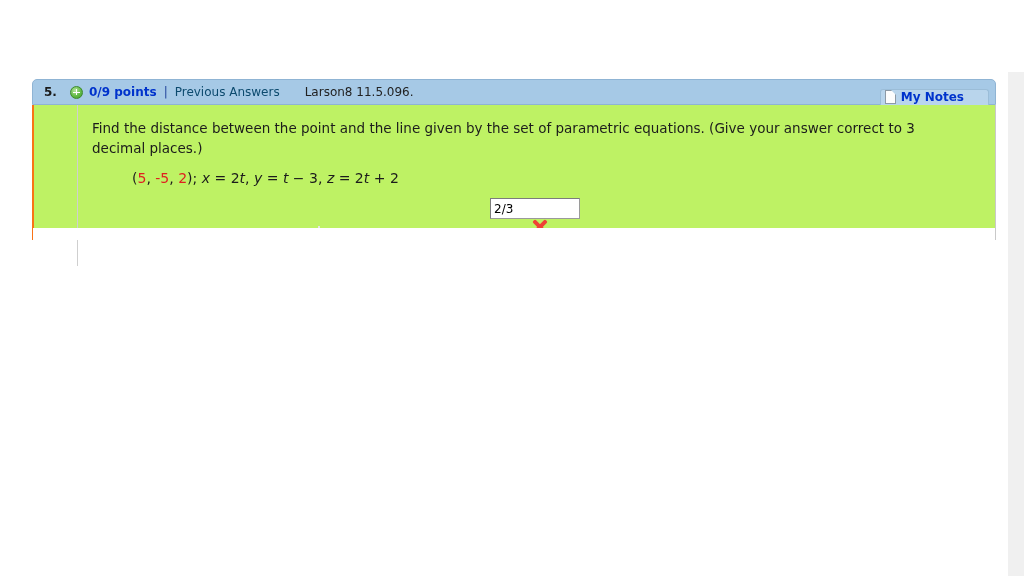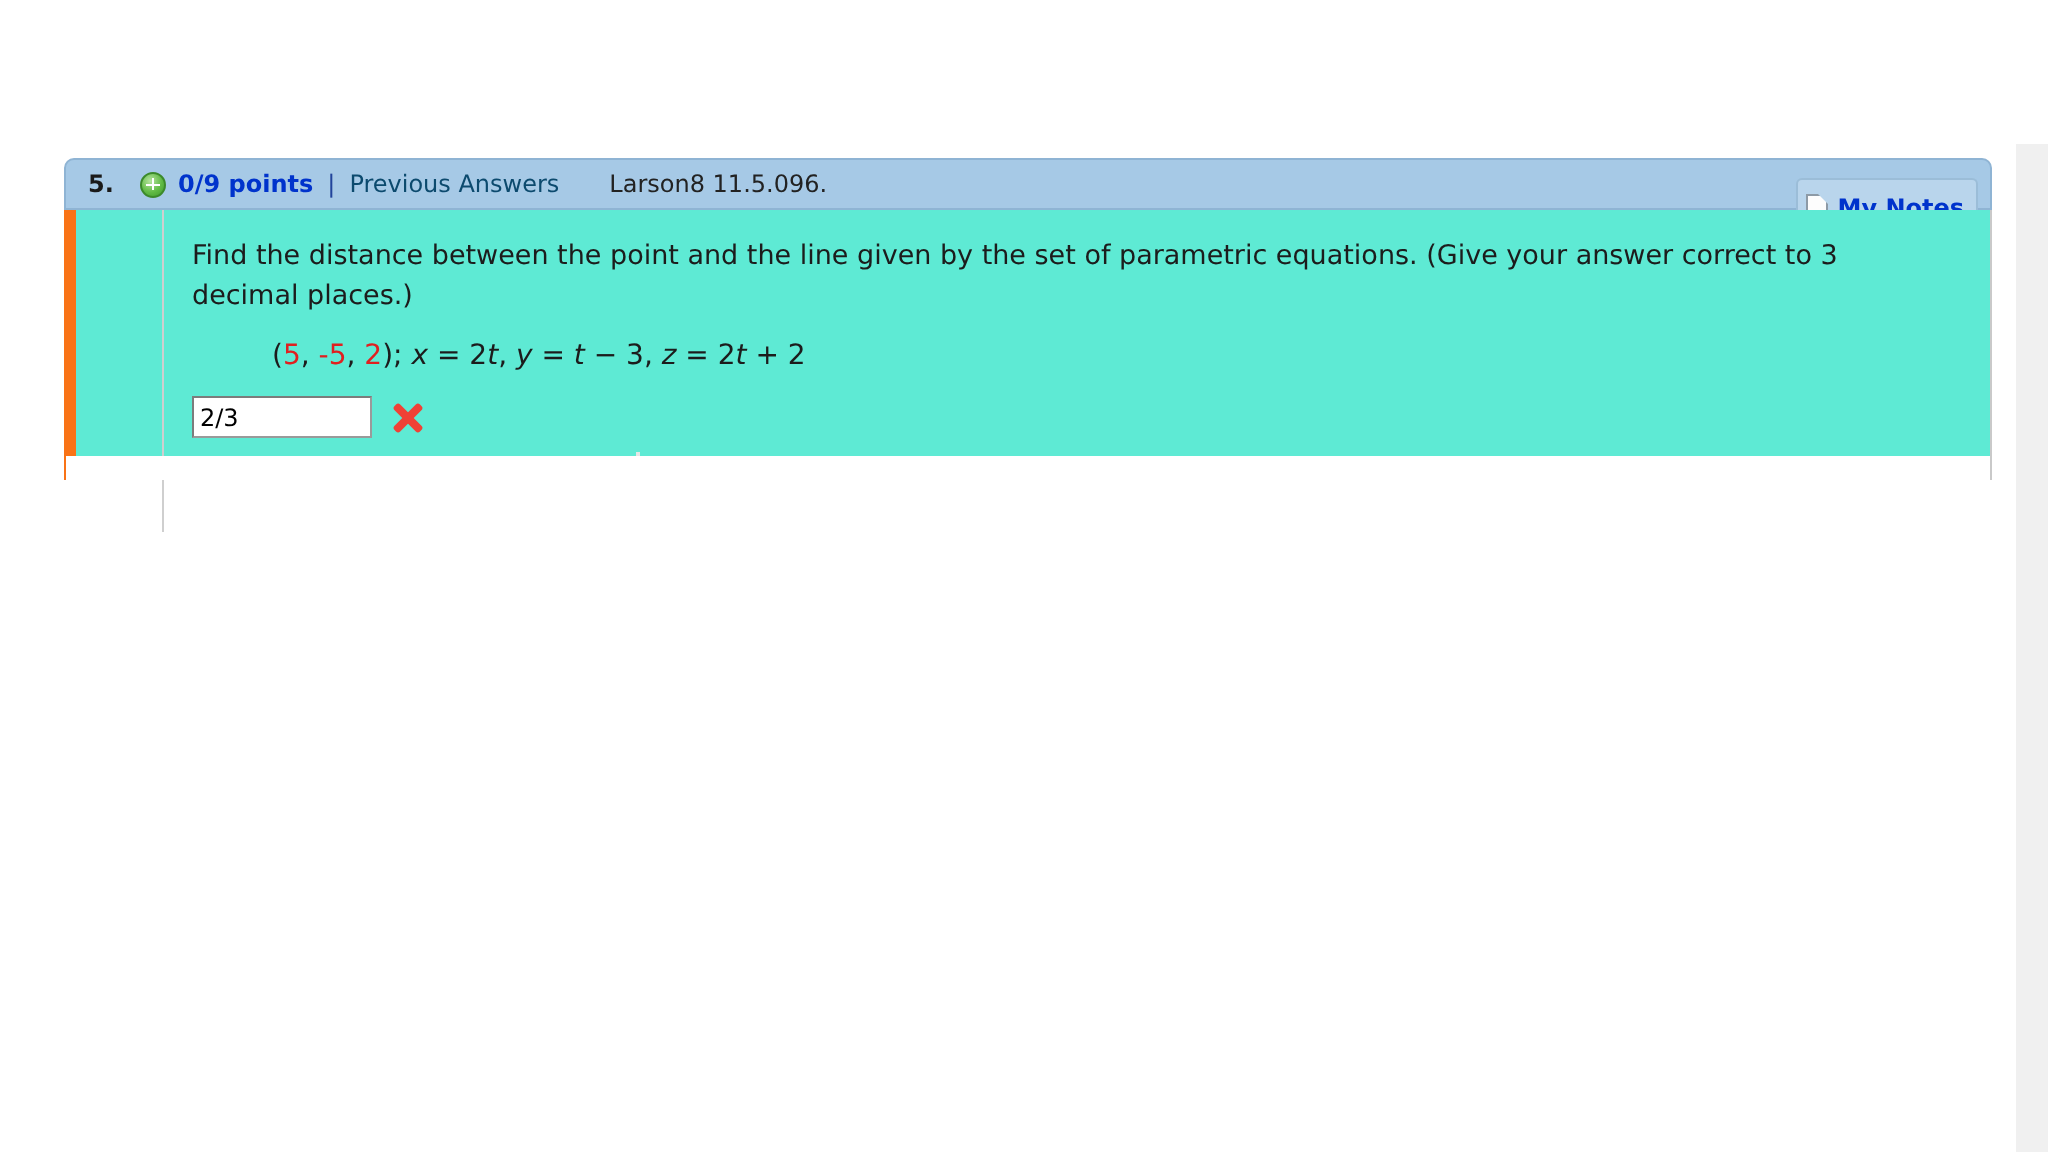--- a/index.html
+++ b/index.html
@@ -109,23 +109,23 @@
   .textbook-ref {
     font-size: 12px;
     color: #222222;
     white-space: nowrap;
   }
 
   .hdr-spacer { flex: 1 1 auto; }
 
   #my-notes-button {
     display: flex;
-    align-items: flex-end;
+    align-items: flex-start;
     height: 22px;
-    padding: 0 6px 0 4px;
+    padding: 0 24px 0 4px;
     background: #b9d5ec;
     border: 1px solid #9bbdd8;
     border-bottom: none;
     border-top-left-radius: 3px;
     border-top-right-radius: 3px;
     box-sizing: border-box;
     margin-top: 16px;
     cursor: pointer;
   }
   .note-icon {
@@ -152,22 +152,22 @@
     font-size: 12px;
     font-weight: bold;
     color: #0033cc;
     white-space: nowrap;
   }
 
   
   #question-body {
     position: relative;
     height: 135px;
-    background: #5eead4;
-    border-left: 6px solid #f97316;
+    background: #bef264;
+    border-left: 2px solid #f97316;
     border-right: 1px solid #c9c9c9;
     box-sizing: border-box;
   }
 
   
   #gutter-rule {
     position: absolute;
     left: 43px;
     top: 0;
     width: 1px;
@@ -197,20 +197,21 @@
     white-space: nowrap;
   }
   .math-line .num-red { color: #e02020; }
   .math-line .punct { color: #1c1c1c; }
   .var { font-style: italic; }
 
   .answer-row {
     margin-top: 12px;
     display: flex;
     align-items: center;
+    flex-direction: column;
   }
   #answer-input {
     width: 82px;
     height: 17px;
     font-family: "DejaVu Sans", "Liberation Sans", sans-serif;
     font-size: 12px;
     color: #000000;
     padding: 1px 3px;
     border: 1px solid #9a9a9a;
     border-top-color: #7c7c7c;

